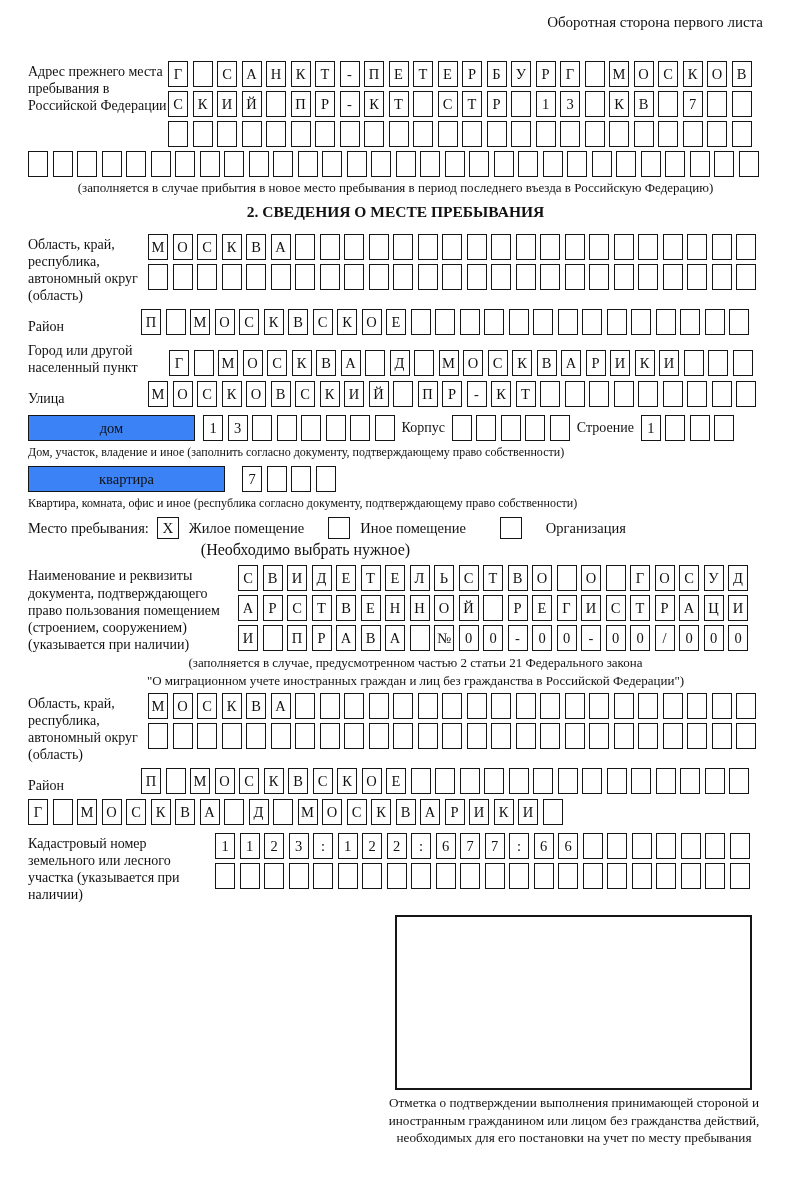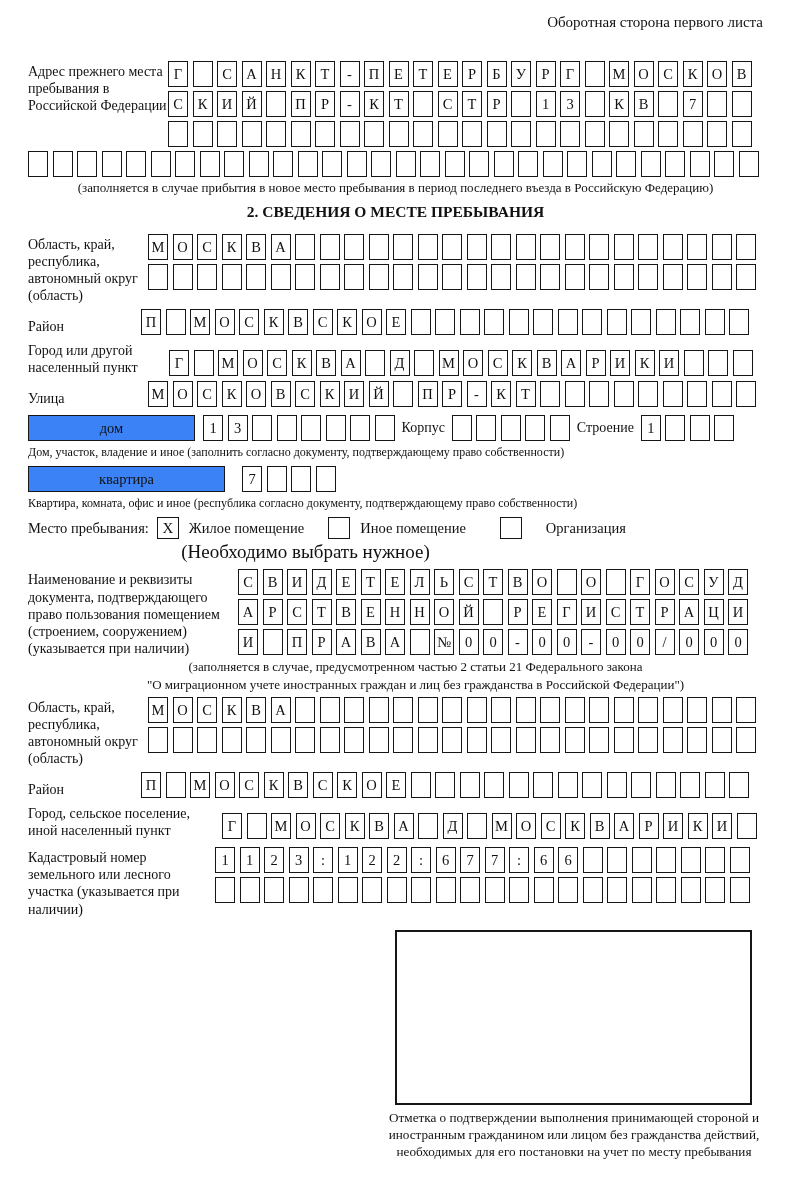--- a/index.html
+++ b/index.html
@@ -39,21 +39,21 @@
   .kv-box  { width:197px; margin-right:17px; }
   .inline-lbl { font-size:14px; margin:4px 7px; align-self:center; flex:none; }
   .caption { font-size:12px; margin-top:4px; }
   .chk-row { display:flex; align-items:center; font-size:14.5px; margin-top:6px; }
   .chk {
     flex:none; width:22px; height:22px; box-sizing:border-box;
     border:1.6px solid #161616; margin:0 10px 0 8px;
     display:flex; align-items:center; justify-content:center;
     font-size:15px;
   }
-  .chk-note { text-align:center; font-size:19px; padding-right:180px; margin-top:2px; }
+  .chk-note { text-align:center; font-size:16px; padding-right:180px; margin-top:2px; }
   .fact-title { text-align:center; font-weight:bold; font-size:15px; padding-left:180px; margin-top:10px; }
   .fact-note { text-align:center; font-size:13px; padding-left:40px; margin-top:2px; }
   .stamp-box {
     box-sizing:border-box; margin-left:367px; margin-top:12px;
     width:357px; height:175px; border:2px solid #161616; background:#fff;
   }
   .stamp-caption {
     margin-left:360px; margin-top:4px; width:372px;
     text-align:center; font-size:13.2px; line-height:1.3;
   }
@@ -551,21 +551,20 @@
         <span class="cell"></span>
         <span class="cell"></span>
         <span class="cell"></span>
         <span class="cell"></span>
         <span class="cell"></span>
         <span class="cell"></span>
       </div>
   </div>
 
   <div class="frow vcenter mt5">
-    <div class="label w194">Город, сельское поселение, иной населенный пункт</div>
     <div class="grid">
         <span class="cell">Г</span>
         <span class="cell"></span>
         <span class="cell">М</span>
         <span class="cell">О</span>
         <span class="cell">С</span>
         <span class="cell">К</span>
         <span class="cell">В</span>
         <span class="cell">А</span>
         <span class="cell"></span>

